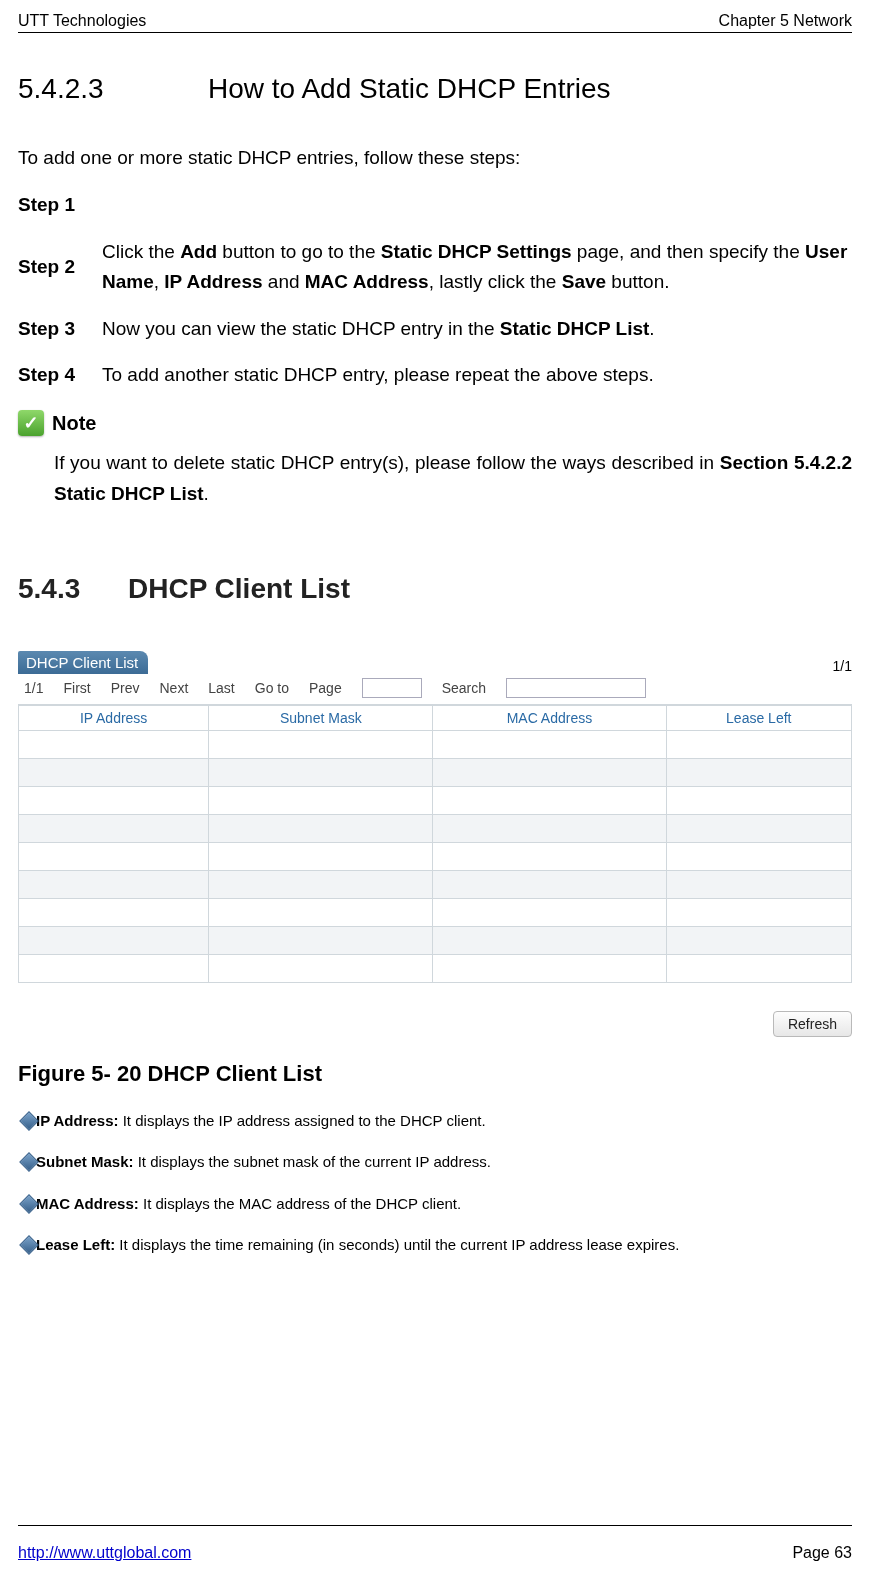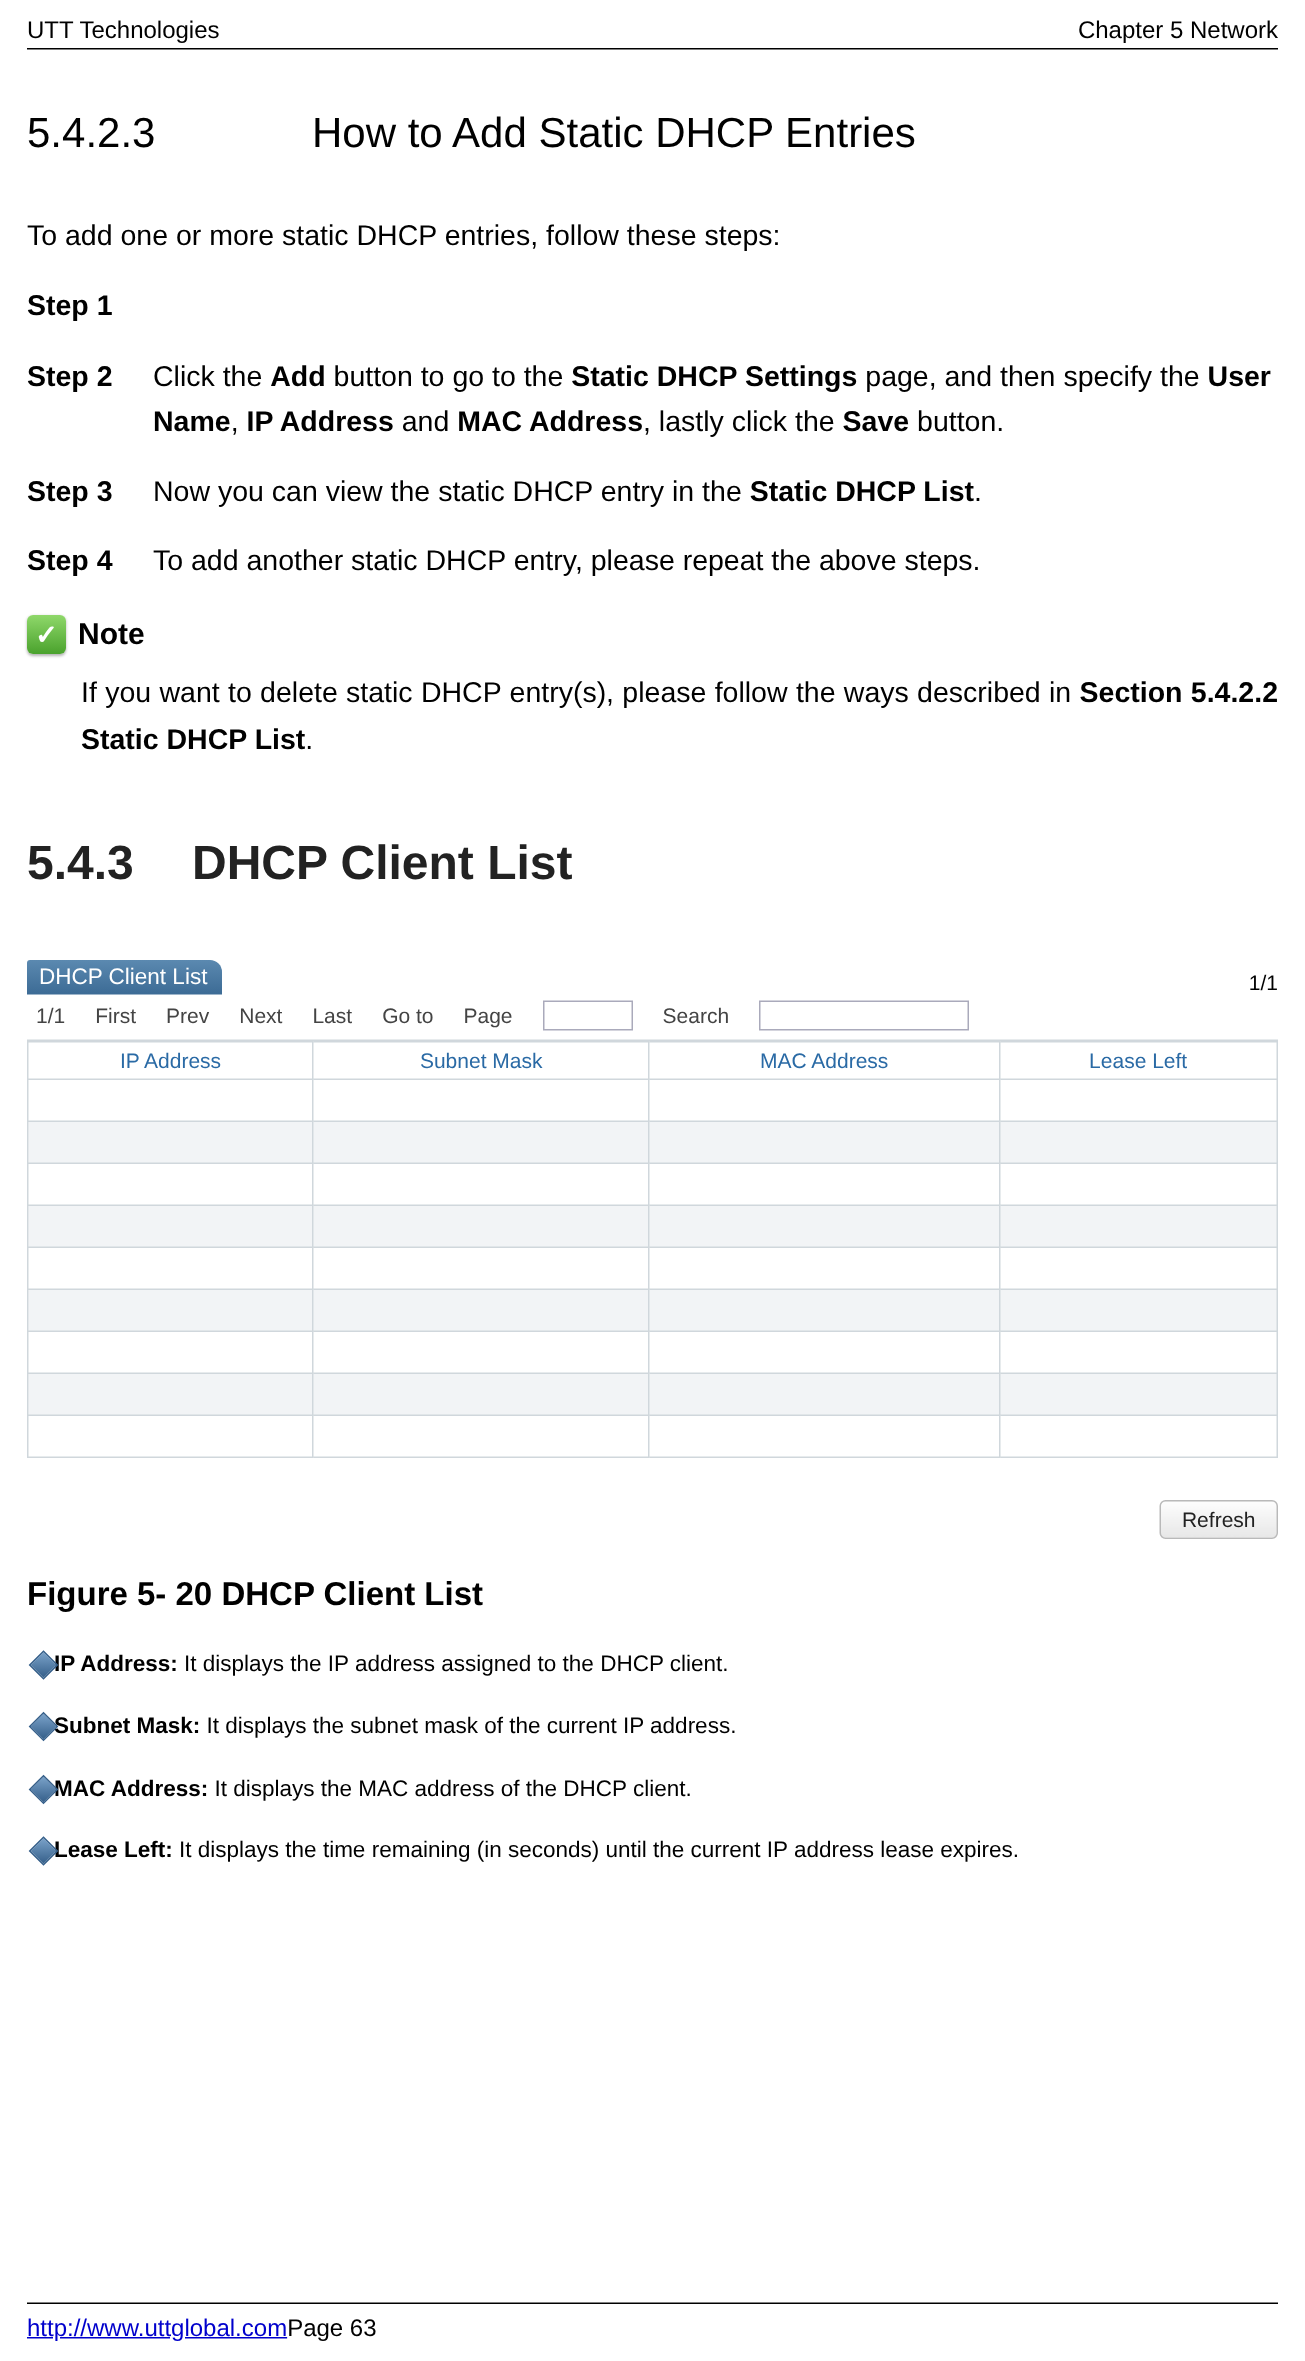--- a/index.html
+++ b/index.html
@@ -21,37 +21,38 @@
       margin-bottom: 40px;
     }
     .h3 {
       font-size: 28px;
       font-weight: normal;
       margin-bottom: 38px;
       display: flex;
     }
     .h3 .num { width: 190px; }
     .h2 {
-      font-size: 32px;
+      font-size: 28px;
       font-weight: bold;
-      margin: 48px 0 46px 0;
+      margin: 64px 0 46px 0;
       display: flex;
       color: #222;
     }
     .h2 .num { width: 110px; }
     .para {
       font-size: 19px;
       line-height: 1.55;
       margin-bottom: 18px;
     }
     .step {
       display: flex;
       font-size: 19px;
       line-height: 1.6;
       margin-bottom: 16px;
+      align-items: center;
     }
     .step-label { font-weight: bold; width: 84px; flex-shrink: 0; }
     .step-body { flex: 1; }
     .b { font-weight: bold; }
     .note-header {
       display: flex;
       align-items: center;
       gap: 8px;
       margin: 20px 0 12px 0;
     }
@@ -158,23 +159,23 @@
       flex-shrink: 0;
       border: 1px solid #355f8a;
     }
     .bullet-text { flex: 1; text-align: justify; }
     .footer {
       position: absolute;
       bottom: 12px;
       left: 18px;
       right: 18px;
       display: flex;
-      justify-content: flex-start;
+      justify-content: space-between;
       border-top: 1px solid #000;
-      padding-top: 8px;
+      padding-top: 18px;
       font-size: 16px;
     }
     .footer .url { color: #0000cc; text-decoration: underline; }
   </style>
 </head>
 <body>
 
 <div class="top-header">
   <span>UTT Technologies</span>
   <span>Chapter 5 Network</span>

